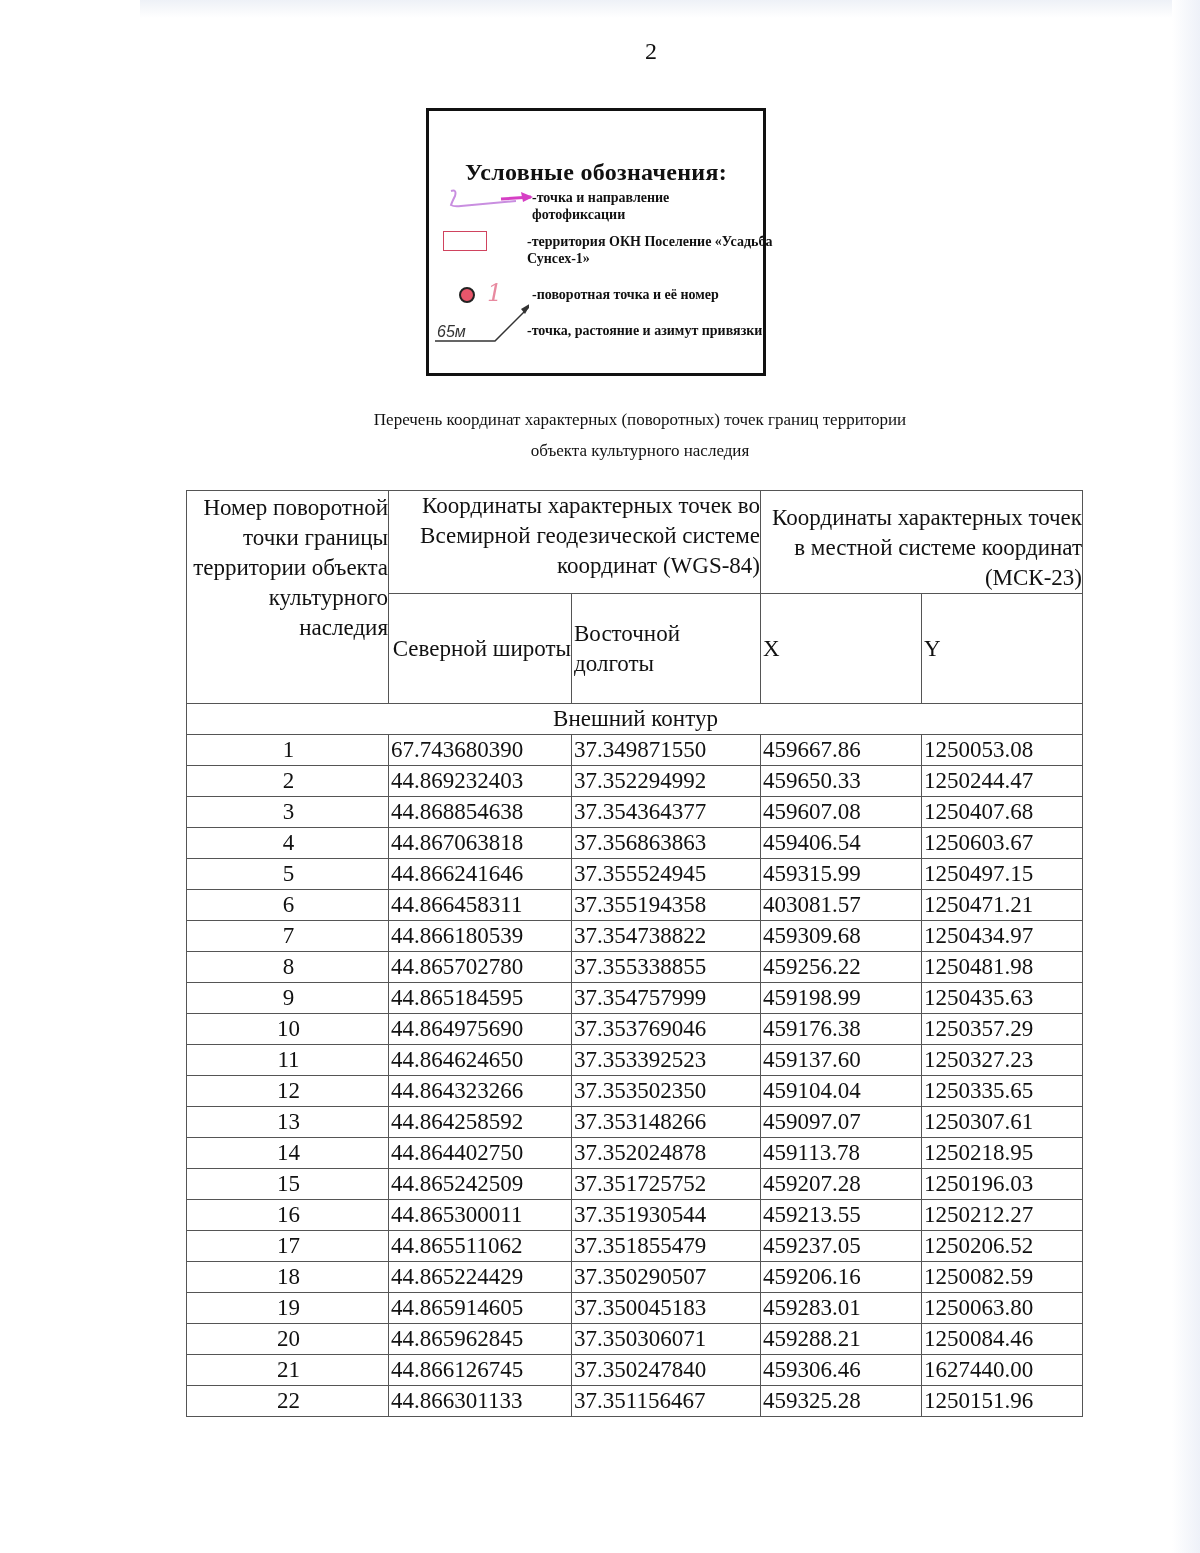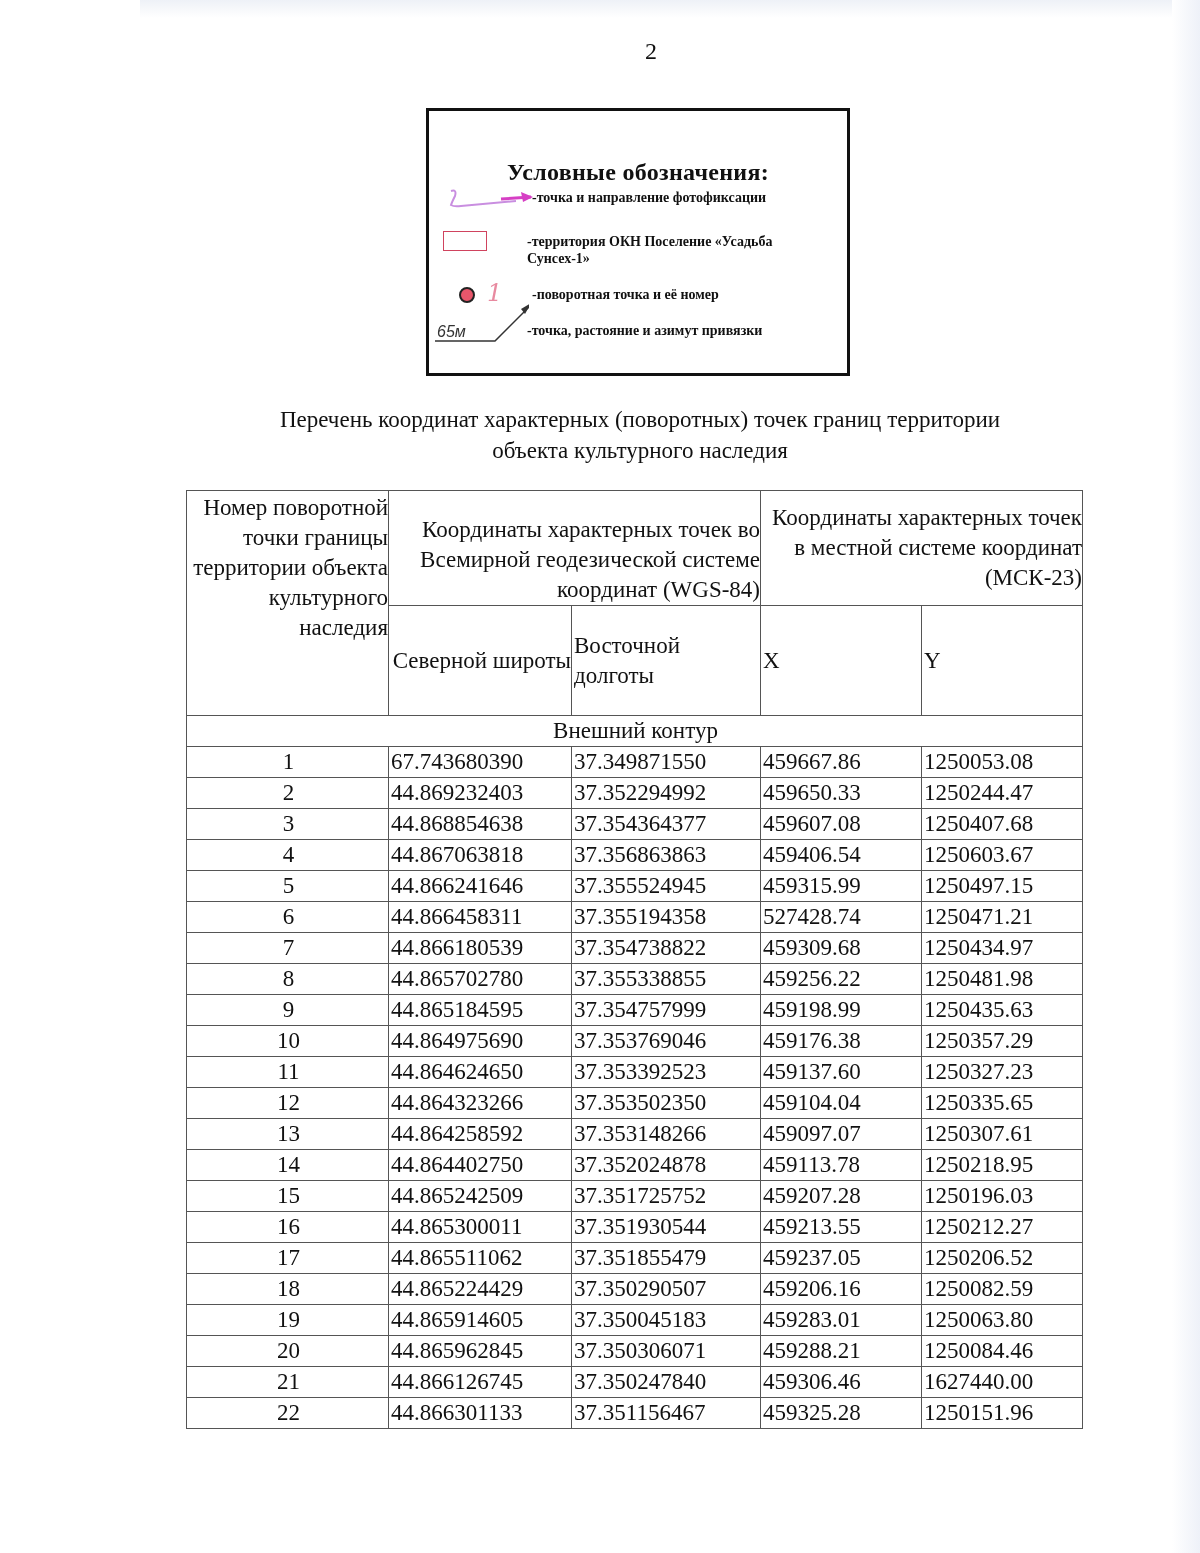--- a/index.html
+++ b/index.html
@@ -14,21 +14,21 @@
   }
   .top-edge {
     position: absolute; top: 0; left: 140px; width: 1040px; height: 18px;
     background: linear-gradient(to bottom, #eef1f7, #ffffff);
   }
   .page-number {
     position: absolute; top: 38px; left: 0; width: 1302px; text-align: center;
     font-size: 24px;
   }
   .legend {
-    position: absolute; left: 426px; top: 108px; width: 424px; height: 268px;
+    position: absolute; left: 426px; top: 108px; width: 340px; height: 268px;
     border: 3px solid #111; box-sizing: border-box; background: #fff;
   }
   .legend-title {
     position: absolute; top: 48px; left: 0; width: 100%; text-align: center;
     font-weight: bold; font-size: 24px; letter-spacing: 0.3px;
   }
   .legend-row {
     position: absolute; font-weight: bold; font-size: 14px; line-height: 17px;
   }
   .legend-icon { position: absolute; }
@@ -41,21 +41,21 @@
     left: 30px; top: 176px; width: 16px; height: 16px; border-radius: 50%;
     background: #e8566b; border: 2.5px solid #222; box-sizing: border-box;
   }
   .turn-num {
     left: 58px; top: 168px; font-style: italic; font-size: 24px; color: #e88aa0;
     font-family: "DejaVu Serif", serif;
   }
   .tie-line { left: 4px; top: 184px; width: 96px; height: 48px; }
   .title-block {
     position: absolute; top: 404px; left: 200px; width: 880px; text-align: center;
-    font-size: 23px; line-height: 31px;
+    font-size: 17px; line-height: 31px;
   }
   table.coords {
     position: absolute; left: 186px; top: 490px; width: 896px;
     border-collapse: collapse; font-size: 23px;
     table-layout: fixed;
   }
   table.coords td {
     border: 1.5px solid #555; padding: 0 0 0 2px; vertical-align: middle;
     line-height: 30px; white-space: nowrap; overflow: visible;
   }
@@ -106,21 +106,21 @@
   <colgroup>
     <col style="width:202px">
       <col style="width:183px">
       <col style="width:189px">
       <col style="width:161px">
       <col style="width:161px">
   </colgroup>
   <tbody>
       <tr style="height:100px;text-align:right;">
     <td rowspan="2" class="hdr-wrap" style="padding-top:2px;">Номер поворотной точки границы территории объекта культурного наследия</td>
-    <td colspan="2" class="hdr-wrap" style="padding-top:24px;margin-left:8px;">Координаты характерных точек во Всемирной геодезической системе координат (WGS-84)</td>
+    <td colspan="2" class="hdr-wrap" style="padding-top:0;margin-left:8px;">Координаты характерных точек во Всемирной геодезической системе координат (WGS-84)</td>
     <td colspan="2" class="hdr-wrap" style="padding-top:12px;">Координаты характерных точек в местной системе координат (МСК-23)</td>
   </tr>
   <tr style="height:110px;">
     <td class="hdr-wrap" style="vertical-align:middle !important;text-align:right;">Северной широты</td>
     <td class="hdr-wrap" style="vertical-align:middle !important;">Восточной долготы</td>
     <td>X</td>
     <td>Y</td>
   </tr>
   <tr>
     <td colspan="5" class="section">Внешний контур</td>
@@ -159,21 +159,21 @@
         <td class="num">5</td>
         <td>44.866241646</td>
         <td>37.355524945</td>
         <td>459315.99</td>
         <td>1250497.15</td>
       </tr>
       <tr class="data">
         <td class="num">6</td>
         <td>44.866458311</td>
         <td>37.355194358</td>
-        <td>527428.74</td>
+        <td>403081.57</td>
         <td>1250471.21</td>
       </tr>
       <tr class="data">
         <td class="num">7</td>
         <td>44.866180539</td>
         <td>37.354738822</td>
         <td>459309.68</td>
         <td>1250434.97</td>
       </tr>
       <tr class="data">

